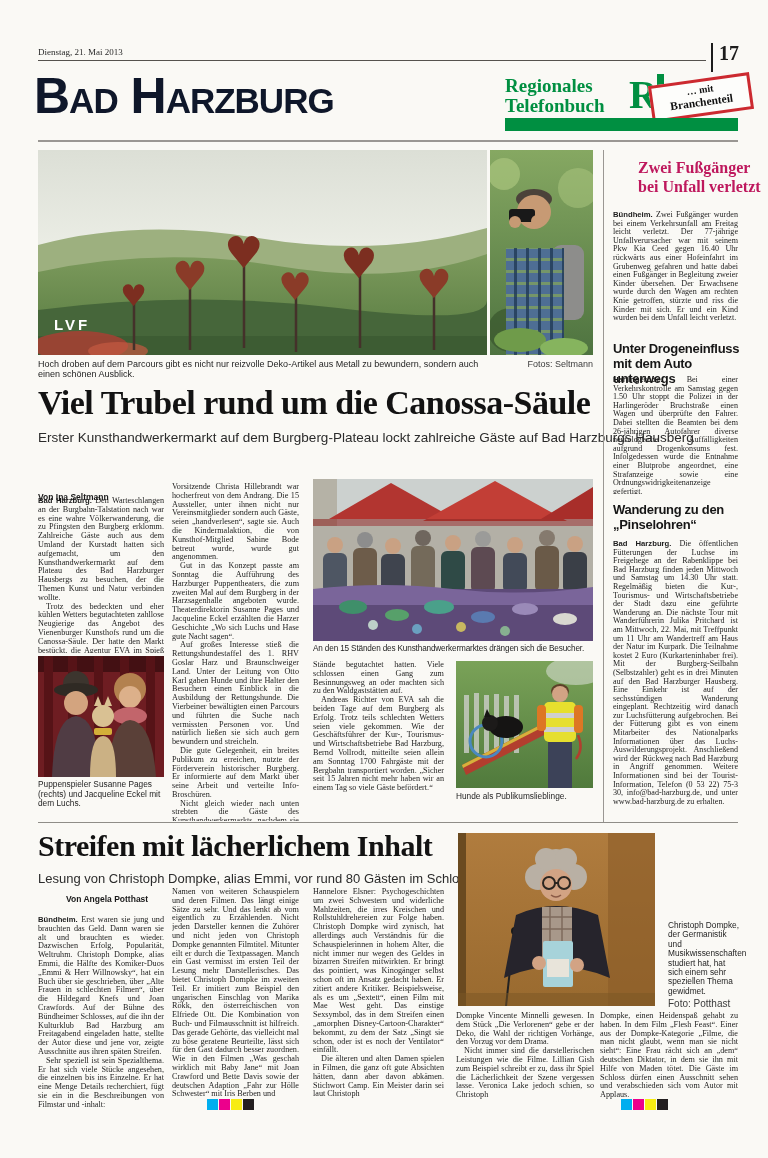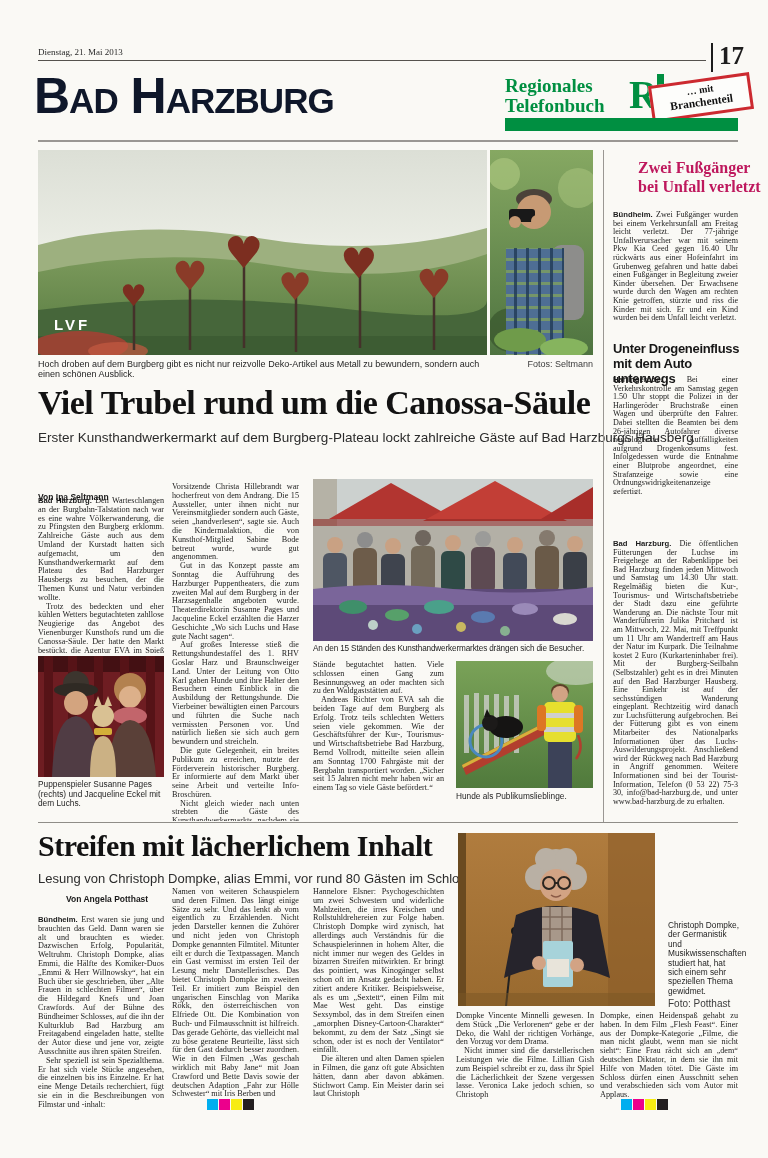--- a/index.html
+++ b/index.html
@@ -5,21 +5,21 @@
   * { margin:0; padding:0; box-sizing:border-box; }
   body { background:#e9e7e2; }
   .page { position:relative; width:768px; height:1158px; background:#faf9f5; overflow:hidden;
           font-family:"Liberation Serif", serif; color:#1d1d1d; }
   .abs { position:absolute; }
 
   
   .date { left:38px; top:47px; font-size:9px; color:#2a2a2a; }
   .rule-top { left:38px; top:60px; width:668px; height:1px; background:#55524e; }
   .pn-bar { left:711px; top:43px; width:2px; height:29px; background:#1c1c1c; }
-  .page-number { left:719px; top:42px; font-size:25px; font-weight:bold; }
+  .page-number { left:719px; top:42px; font-size:20px; font-weight:bold; }
   .masthead { left:34px; top:68px; font-family:"Liberation Sans", sans-serif; font-weight:bold;
               font-variant:small-caps; font-size:50px; line-height:56px; letter-spacing:-1px; color:#0f172a; }
   .logo-text { left:505px; top:76px; font-size:19px; line-height:20px; font-weight:bold; color:#008f41; }
   .logo-r { left:629px; top:72px; }
   .stamp { left:650px; top:79px; width:102px; height:37px; background:#fdfdfb; border:3px solid #cc2a30;
            transform:rotate(-8deg); text-align:center; font-weight:bold; color:#111; padding-top:2px; }
   .stamp .s1 { font-size:10px; line-height:12px; }
   .stamp .s2 { font-size:11.5px; line-height:13px; }
   .green-bar { left:505px; top:118px; width:233px; height:13px; background:#008f41; }
   .rule-masthead { left:38px; top:140px; width:700px; height:2px; background:#9a9793; }
@@ -177,21 +177,21 @@
       <ellipse cx="44" cy="49" rx="18" ry="10" fill="#4b423a"></ellipse>
       <circle cx="44" cy="62" r="17" fill="#c79a74"></circle>
       <rect x="19" y="59" width="26" height="13" rx="3" fill="#191919"></rect>
       <circle cx="25" cy="72" r="6" fill="#c79a74"></circle>
       <circle cx="47" cy="71" r="6" fill="#c79a74"></circle>
       <ellipse cx="30" cy="190" rx="26" ry="12" fill="#6f9b4a"></ellipse>
       <ellipse cx="74" cy="198" rx="24" ry="10" fill="#86b45e"></ellipse>
     </svg>
   </div>
 
-  <div class="abs caption main-caption">Hoch droben auf dem Burgberg gibt es nicht nur reizvolle Deko-Artikel aus Metall zu bewundern, sondern auch einen schönen Ausblick.</div>
+  <div class="abs caption main-caption">Hoch droben auf dem Parcours gibt es nicht nur reizvolle Deko-Artikel aus Metall zu bewundern, sondern auch einen schönen Ausblick.</div>
   <div class="abs caption main-credit">Fotos: Seltmann</div>
 
   <h2 class="abs headline a1-headline">Viel Trubel rund um die Canossa-Säule</h2>
   <div class="abs subhead a1-subhead">Erster Kunsthandwerkermarkt auf dem Burgberg-Plateau lockt zahlreiche Gäste auf Bad Harzburgs Hausberg</div>
   <div class="abs byline a1-byline">Von Ina Seltmann</div>
 
   <div class="abs bodycol a1-col1">
       <p><b>Bad Harzburg. </b>Den Warteschlangen an der Burgbahn-Talstation nach war es eine wahre Völkerwanderung, die zu Pfingsten den Burgberg erklomm. Zahlreiche Gäste auch aus dem Umland der Kurstadt hatten sich aufgemacht, um den Kunsthandwerkermarkt auf dem Plateau des Bad Harzburger Hausbergs zu besuchen, der die Themen Kunst und Natur verbinden wollte.</p>
       <p>Trotz des bedeckten und eher kühlen Wetters begutachteten zahllose Neugierige das Angebot des Vienenburger Kunsthofs rund um die Canossa-Säule. Der hatte den Markt bestückt, die Agentur EVA im Spieß Netzwerk war Veranstalter dieses neuen Angebots. Kunsthof-</p>
     </div>
@@ -324,20 +324,21 @@
   <h3 class="abs sb-title-serif sb1-title">Zwei Fußgänger bei Unfall verletzt</h3>
   <div class="abs bodycol sb-body sb1-body">
       <p><b>Bündheim. </b>Zwei Fußgänger wurden bei einem Verkehrsunfall am Freitag leicht verletzt. Der 77-jährige Unfallverursacher war mit seinem Pkw Kia Ceed gegen 16.40 Uhr rückwärts aus einer Hofeinfahrt im Grubenweg gefahren und hatte dabei einen Fußgänger in Begleitung zweier Kinder übersehen. Der Erwachsene wurde durch den Wagen am rechten Knie getroffen, stürzte und riss die Kinder mit sich. Er und ein Kind wurden bei dem Unfall leicht verletzt.</p>
     </div>
 
   <h3 class="abs sb-title-sans sb2-title">Unter Drogeneinfluss mit dem Auto unterwegs</h3>
   <div class="abs bodycol sb-body sb2-body">
       <p><b>Harlingerode. </b>Bei einer Verkehrskontrolle am Samstag gegen 1.50 Uhr stoppt die Polizei in der Harlingeröder Bruchstraße einen Wagen und überprüfte den Fahrer. Dabei stellten die Beamten bei dem 26-jährigen Autofahrer diverse neurologische Auffälligkeiten aufgrund Drogenkonsums fest. Infolgedessen wurde die Entnahme einer Blutprobe angeordnet, eine Strafanzeige sowie eine Ordnungswidrigkeitenanzeige gefertigt.</p>
     </div>
 
+  <h3 class="abs sb-title-sans sb3-title">Wanderung zu den „Pinselohren“</h3>
   <div class="abs bodycol sb-body sb3-body">
       <p><b>Bad Harzburg. </b>Die öffentlichen Fütterungen der Luchse im Freigehege an der Rabenklippe bei Bad Harzburg finden jeden Mittwoch und Samstag um 14.30 Uhr statt. Regelmäßig bieten die Kur-, Tourismus- und Wirtschaftsbetriebe der Stadt dazu eine geführte Wanderung an. Die nächste Tour mit Wanderführerin Julika Pritchard ist am Mittwoch, 22. Mai, mit Treffpunkt um 11 Uhr am Wandertreff am Haus der Natur im Kurpark. Die Teilnahme kostet 2 Euro (Kurkarteninhaber frei). Mit der Burgberg-Seilbahn (Selbstzahler) geht es in drei Minuten auf den Bad Harzburger Hausberg. Eine Einkehr ist auf der sechsstündigen Wanderung eingeplant. Rechtzeitig wird danach zur Luchsfütterung aufgebrochen. Bei der Fütterung gibt es von einem Mitarbeiter des Nationalparks Informationen über das Luchs-Auswilderungsprojekt. Anschließend wird der Rückweg nach Bad Harzburg in Angriff genommen. Weitere Informationen sind bei der Tourist-Information, Telefon (0 53 22) 75-3 30, info@bad-harzburg.de, und unter www.bad-harzburg.de zu erhalten.</p>
     </div>
 
   <div class="abs rule-bottom"></div>
   <h2 class="abs headline a2-headline">Streifen mit lächerlichem Inhalt</h2>
   <div class="abs subhead a2-subhead">Lesung von Christoph Dompke, alias Emmi, vor rund 80 Gästen im Schloss</div>
   <div class="abs byline a2-byline">Von Angela Potthast</div>
 
   <div class="abs bodycol a2-col1">

